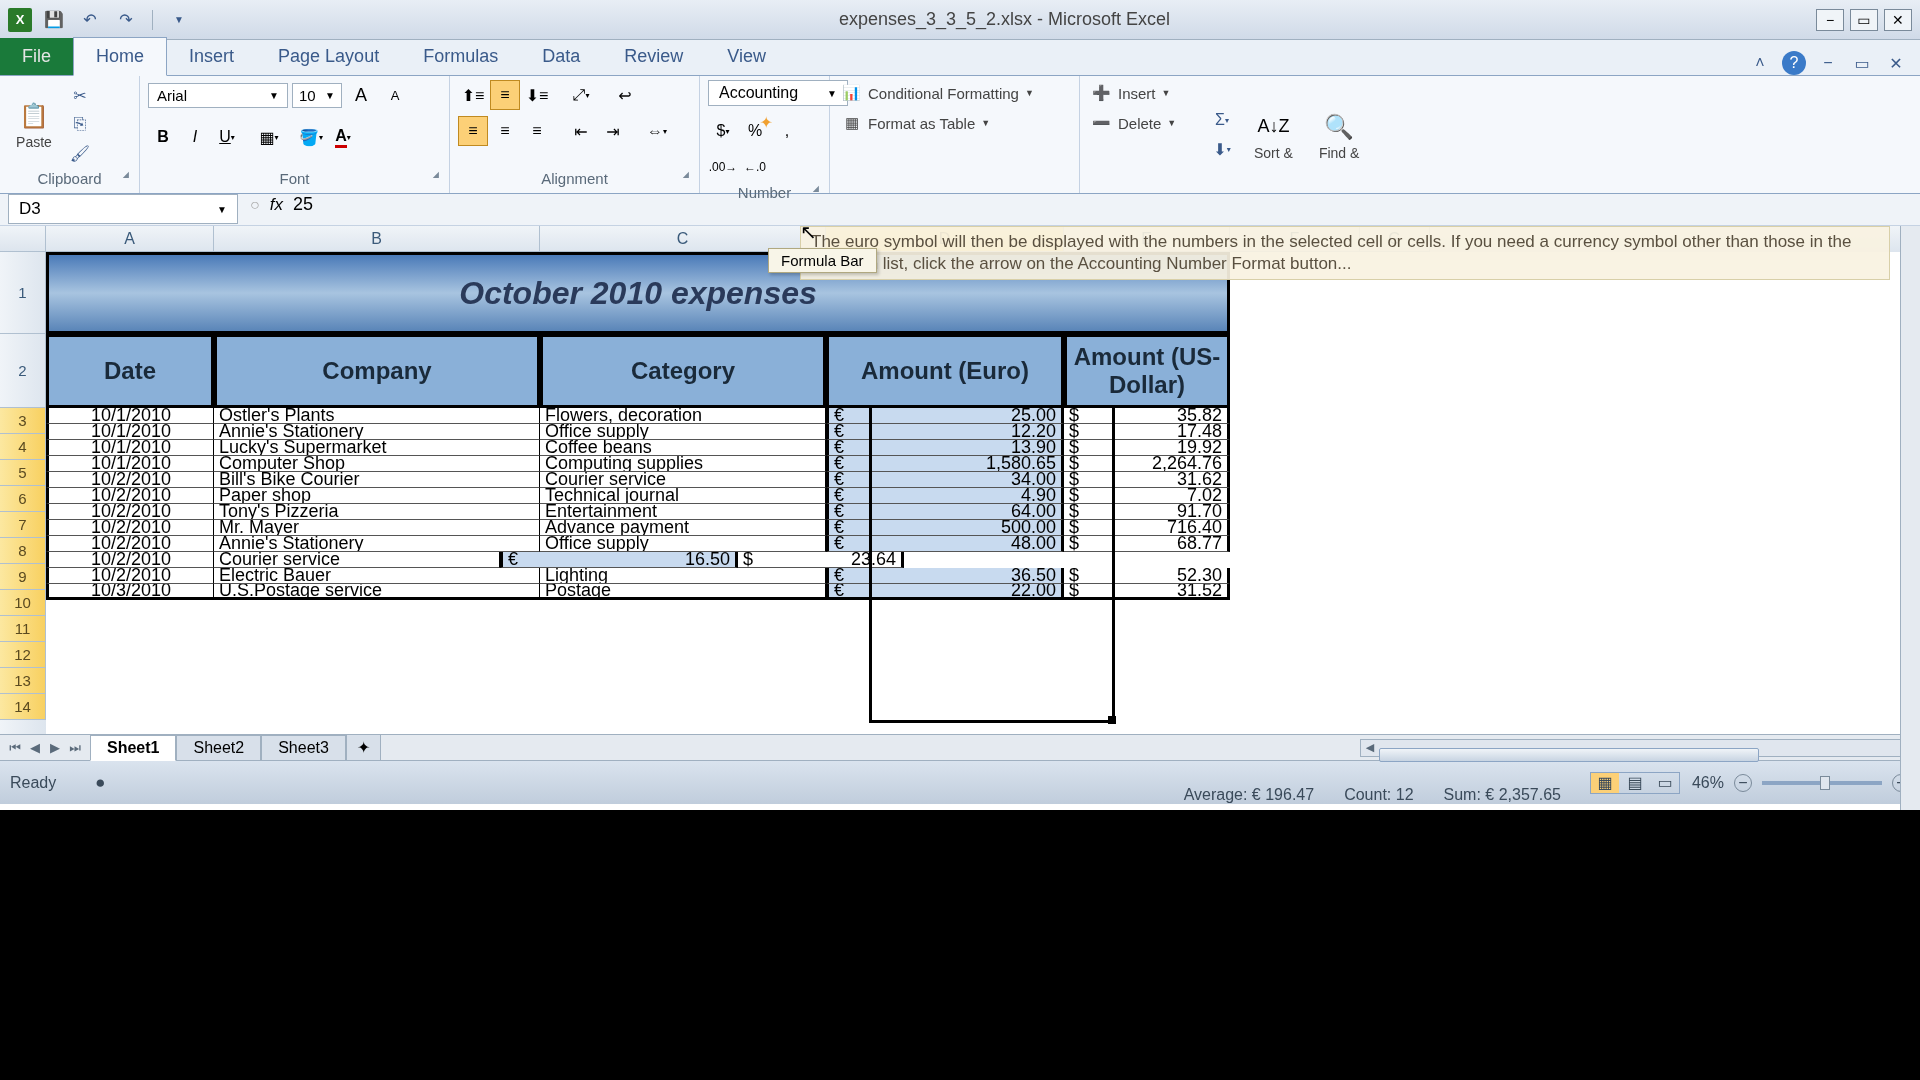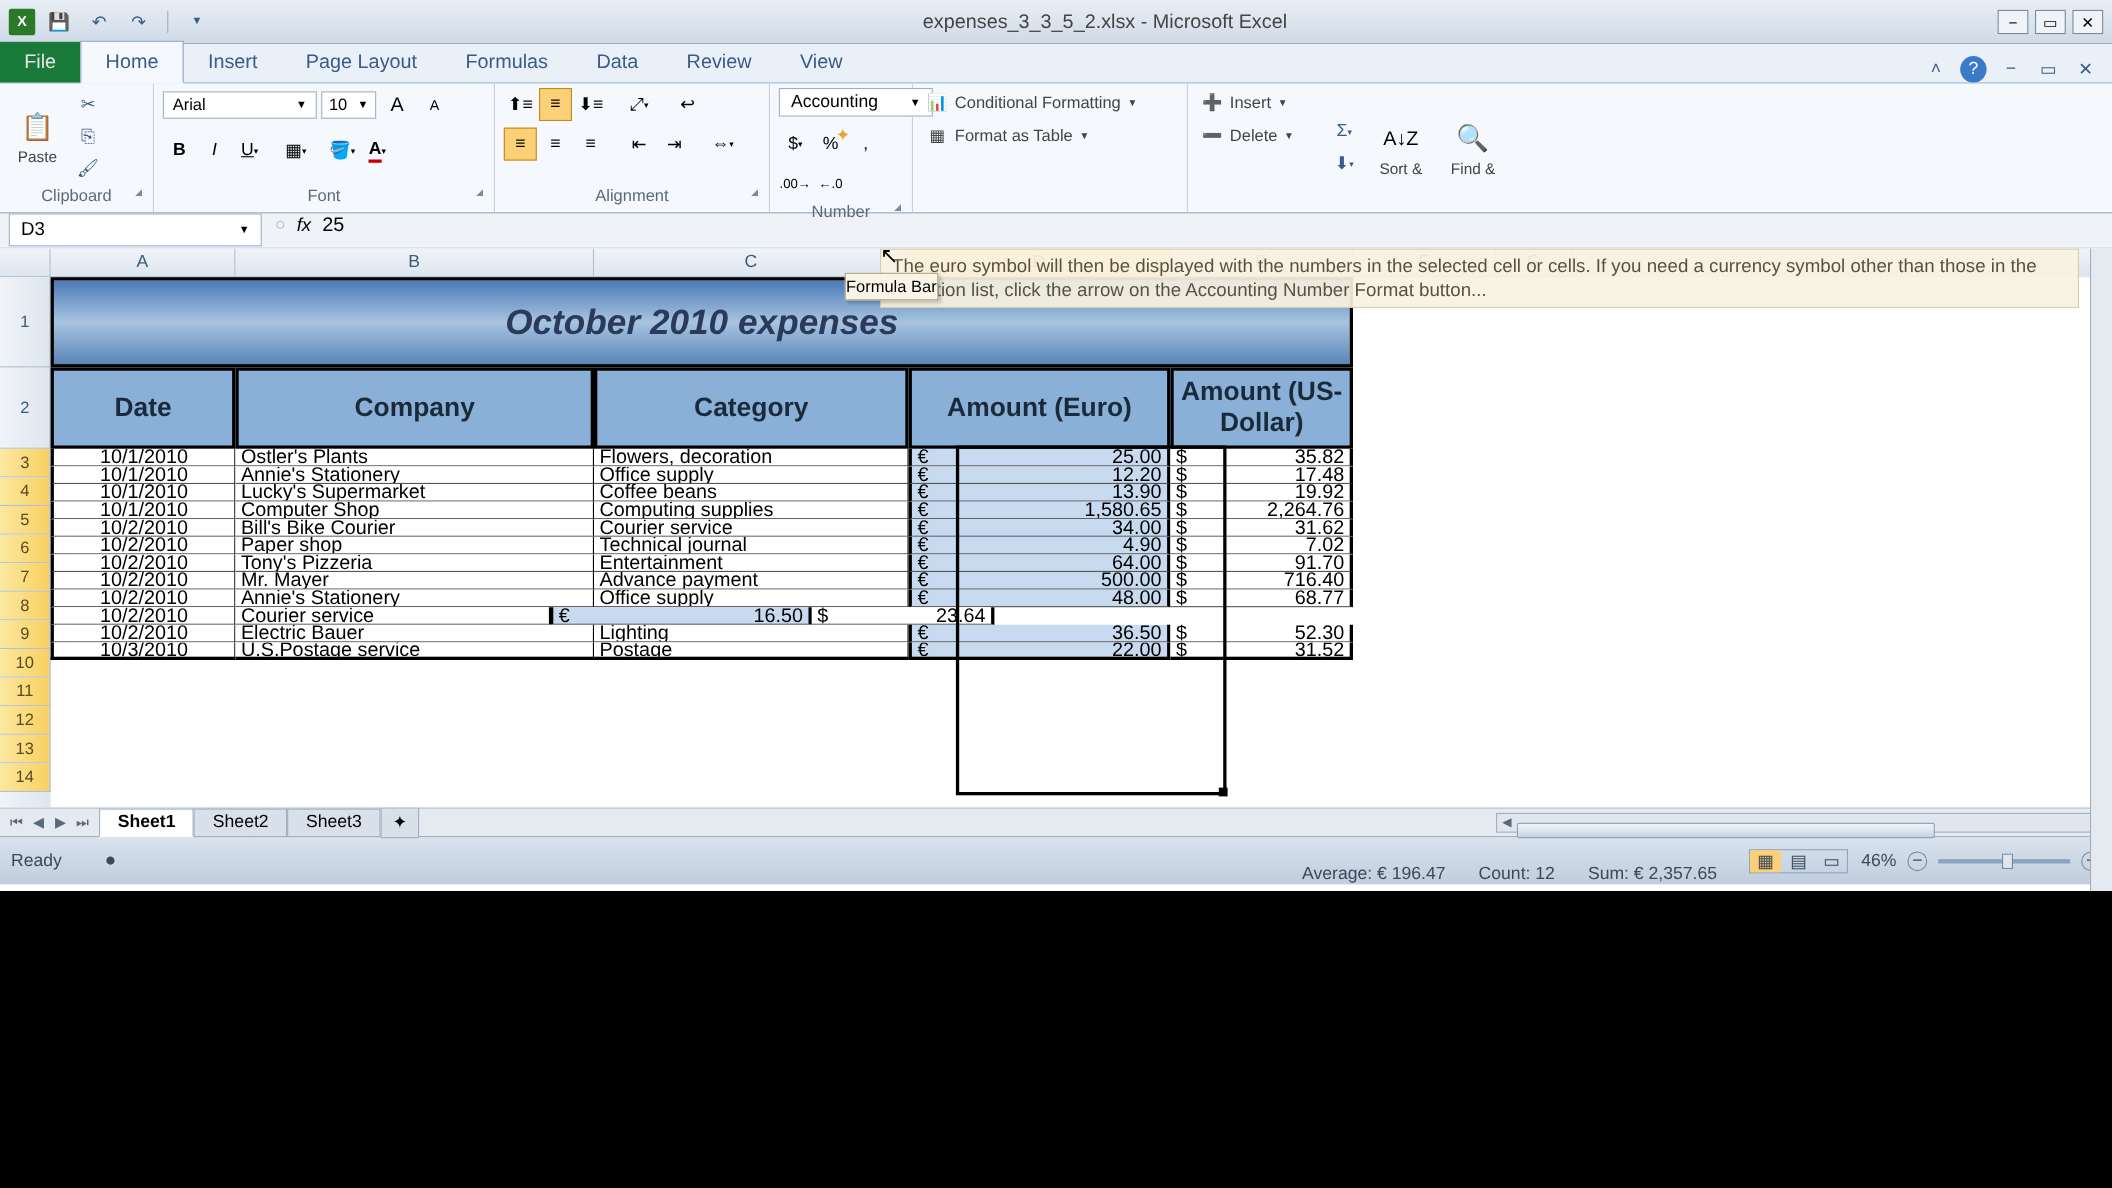--- a/index.html
+++ b/index.html
@@ -46,21 +46,21 @@
     .dd-item .mini-icon { width: 20px; height: 20px; display: flex; align-items: center; justify-content: center; }
     
     .tooltip-overlay { position: absolute; left: 800px; top: 150px; right: 30px; background: rgba(248,242,225,0.92); border: 1px solid #d8cfa8; padding: 4px 10px; font-size: 17px; color: #5a5040; line-height: 1.3; z-index: 5; }
     
     .namebox-row { height: 32px; display: flex; align-items: flex-start; border-bottom: 1px solid #c5d2e3; background: #eff3f8; }
     .name-box { width: 230px; border: 1px solid #a0b0c0; background: #fff; padding: 4px 10px; font-size: 17px; display: flex; justify-content: space-between; align-items: center; margin-left: 8px; }
     .fx-area { display: flex; align-items: center; gap: 10px; padding: 0 12px; flex: 1; }
     .fx-icon { font-style: italic; font-size: 17px; }
     .formula-val { font-size: 18px; }
     
-    .formula-tooltip { position: absolute; background: #f8f5e8; border: 1px solid #b0a880; padding: 3px 0; font-size: 15px; box-shadow: 2px 2px 3px rgba(0,0,0,0.2); z-index: 10; }
+    .formula-tooltip { position: absolute; background: #f8f5e8; border: 1px solid #b0a880; padding: 3px 12px; font-size: 15px; box-shadow: 2px 2px 3px rgba(0,0,0,0.2); z-index: 10; }
     
     .grid-area { position: relative; overflow: hidden; height: 508px; background: #fff; }
     .col-headers { display: flex; height: 26px; background: linear-gradient(#f0f4f8,#dde5ee); }
     .corner { width: 46px; border-right: 1px solid #b0c0d0; border-bottom: 1px solid #b0c0d0; background: linear-gradient(#f0f4f8,#dde5ee); }
     .col-h { border-right: 1px solid #b0c0d0; border-bottom: 1px solid #b0c0d0; display: flex; align-items: center; justify-content: center; font-size: 16px; color: #3a5a7a; }
     .col-h.sel { background: linear-gradient(#fce8a0,#f8d060); color: #5a4a20; }
     .col-A { width: 168px; } .col-B { width: 326px; } .col-C { width: 286px; } .col-D { width: 238px; } .col-E { width: 166px; } .col-F { width: 130px; } .col-G { width: 70px; }
     
     .grid-body { display: flex; height: calc(100% - 26px); }
     .row-headers { width: 46px; background: linear-gradient(90deg,#f0f4f8,#dde5ee); }

